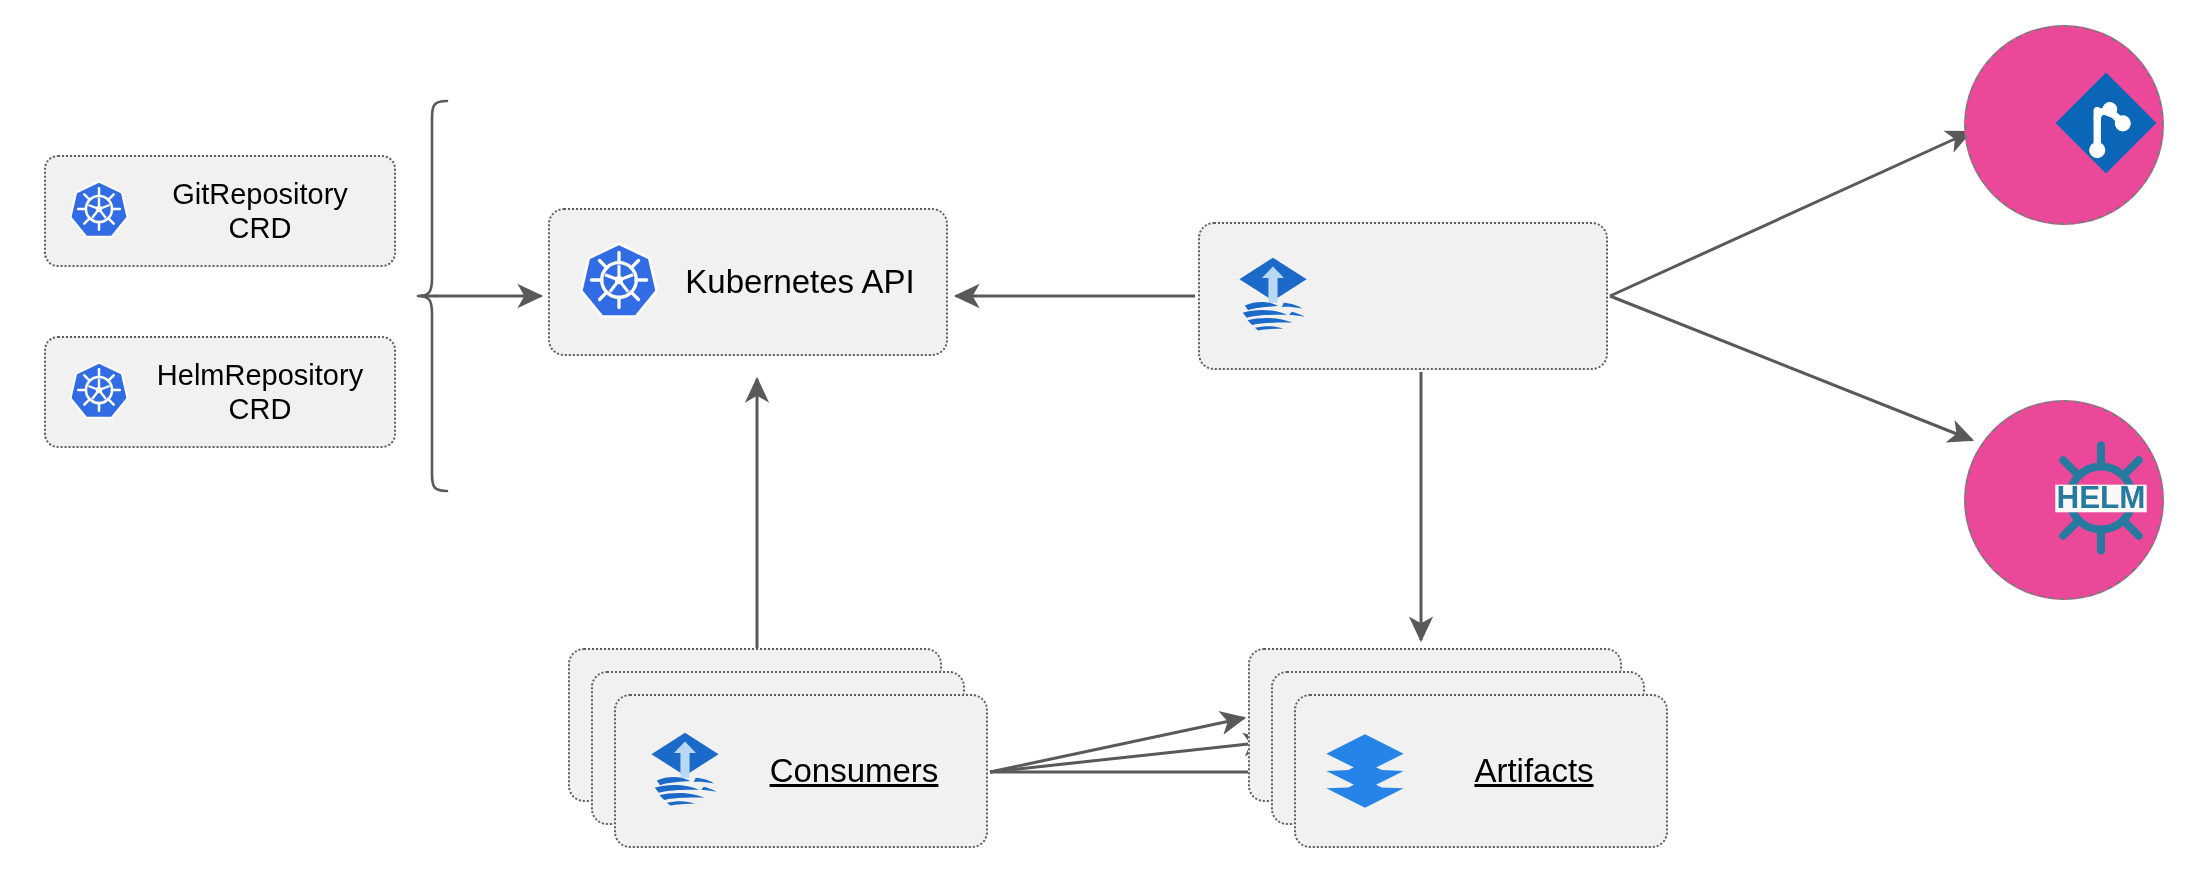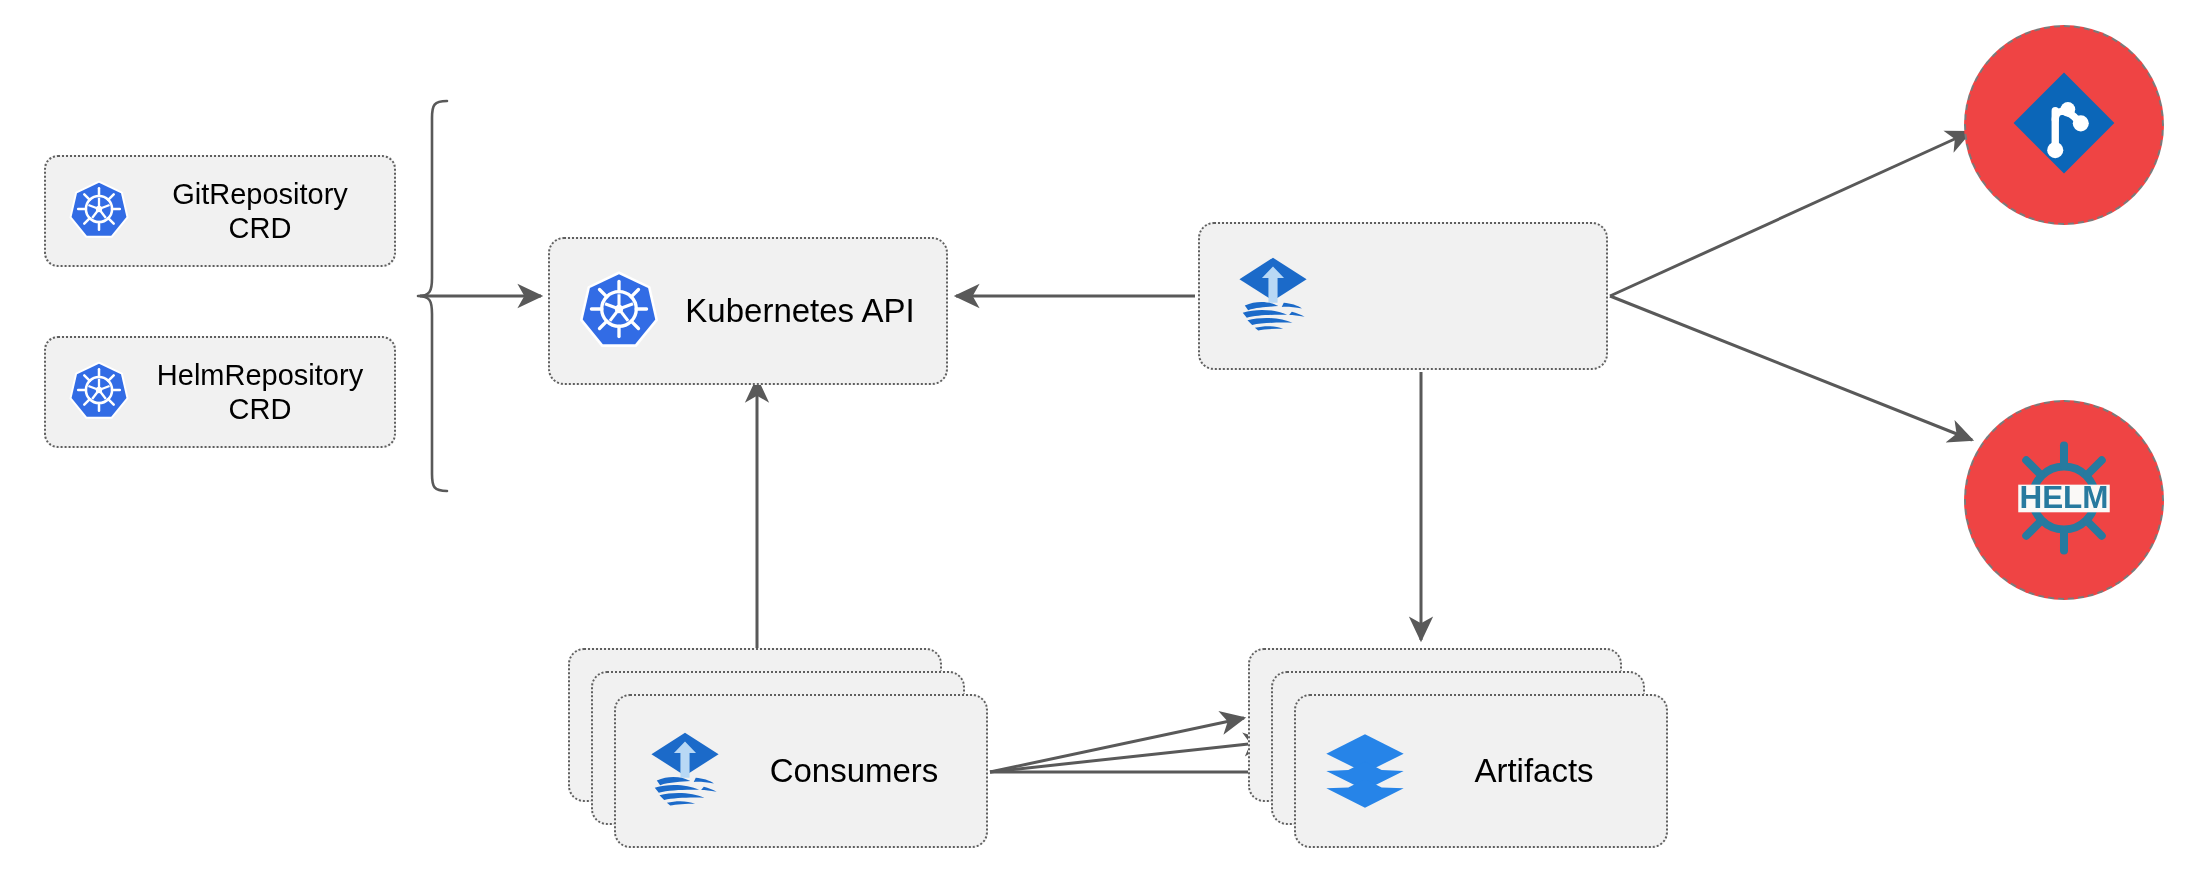--- a/index.html
+++ b/index.html
@@ -48,21 +48,21 @@
   }
   .crd-box .label {
     font-size: 29px;
     flex: 1 1 auto;
     margin-left: 6px;
     margin-right: 10px;
   }
   
   #node-k8s-api {
     left: 548px;
-    top: 237px;
+    top: 208px;
     width: 400px;
     height: 148px;
     padding-left: 28px;
   }
   #node-k8s-api .label {
     font-size: 33px;
     flex: 1 1 auto;
     margin-left: 8px;
     margin-right: 14px;
   }
@@ -92,20 +92,21 @@
     border-radius: 16px;
   }
   .stack .sheet.s1 { left: 0px;  top: 0px;  }
   .stack .sheet.s2 { left: 23px; top: 23px; }
   .stack .sheet.s3 {
     left: 46px; top: 46px;
     display: flex;
     align-items: center;
     justify-content: flex-start;
     padding-left: 26px;
+    text-decoration: underline;
   }
   .stack .sheet.s3 .label {
     color: #000;
     font-size: 33px;
     flex: 1 1 auto;
     margin-left: 10px;
     margin-right: 16px;
     text-align: center;
   }
   #node-consumers { left: 568px; top: 648px; width: 420px; height: 200px; }
@@ -114,24 +115,24 @@
   #node-artifacts .sheet { width: 374px; height: 154px; }
 
   
   .circle-node {
     position: absolute;
     box-sizing: border-box;
     width: 200px;
     height: 200px;
     border-radius: 50%;
     border: 2px dashed #7a7a7a;
-    background: #ef4444;
+    background: #ec4899;
     display: flex;
     align-items: center;
-    justify-content: center;
+    justify-content: flex-end;
   }
   #node-git-circle  { left: 1964px; top: 25px;  }
   #node-helm-circle { left: 1964px; top: 400px; }
 
   
   #edges {
     position: absolute;
     left: 0; top: 0;
     width: 2198px;
     height: 878px;

